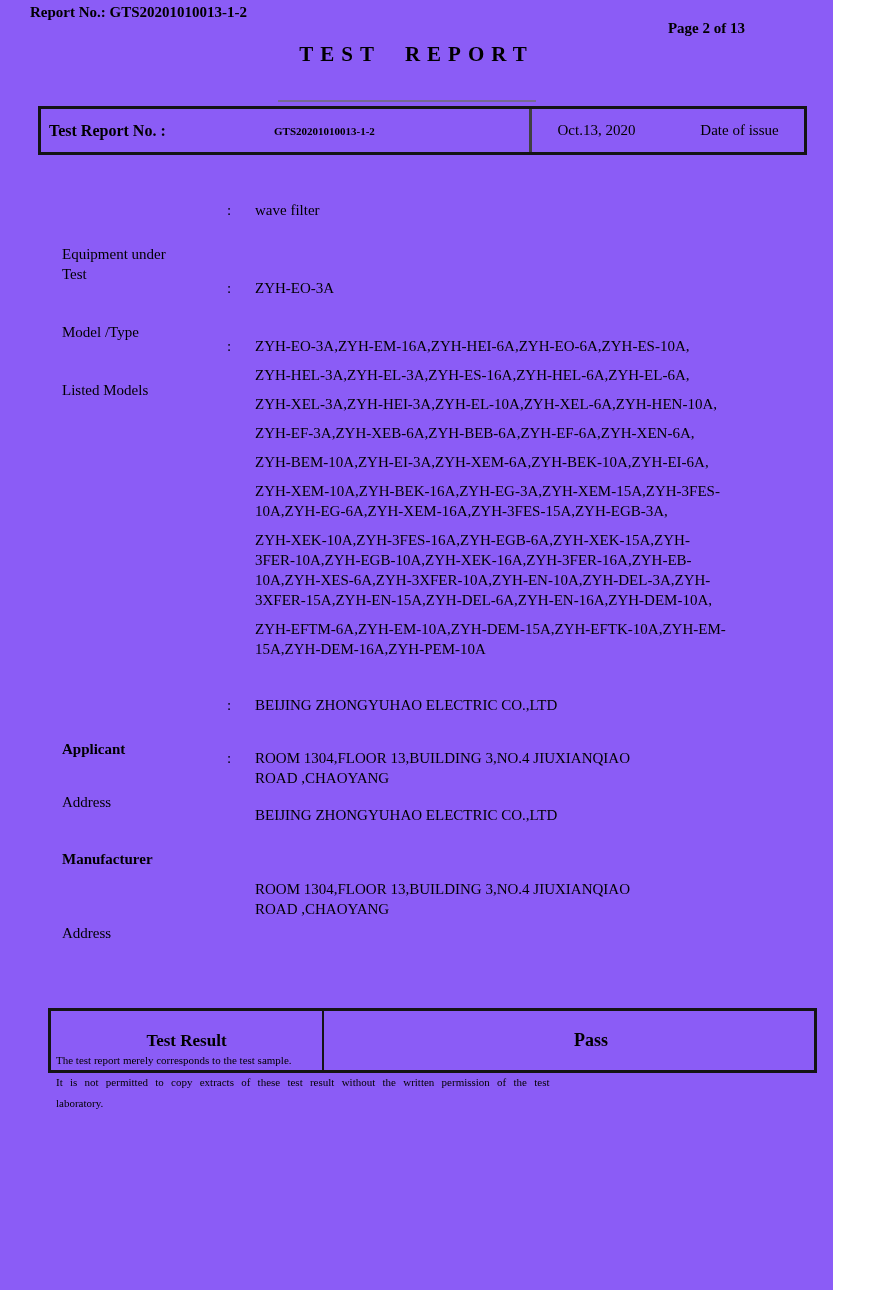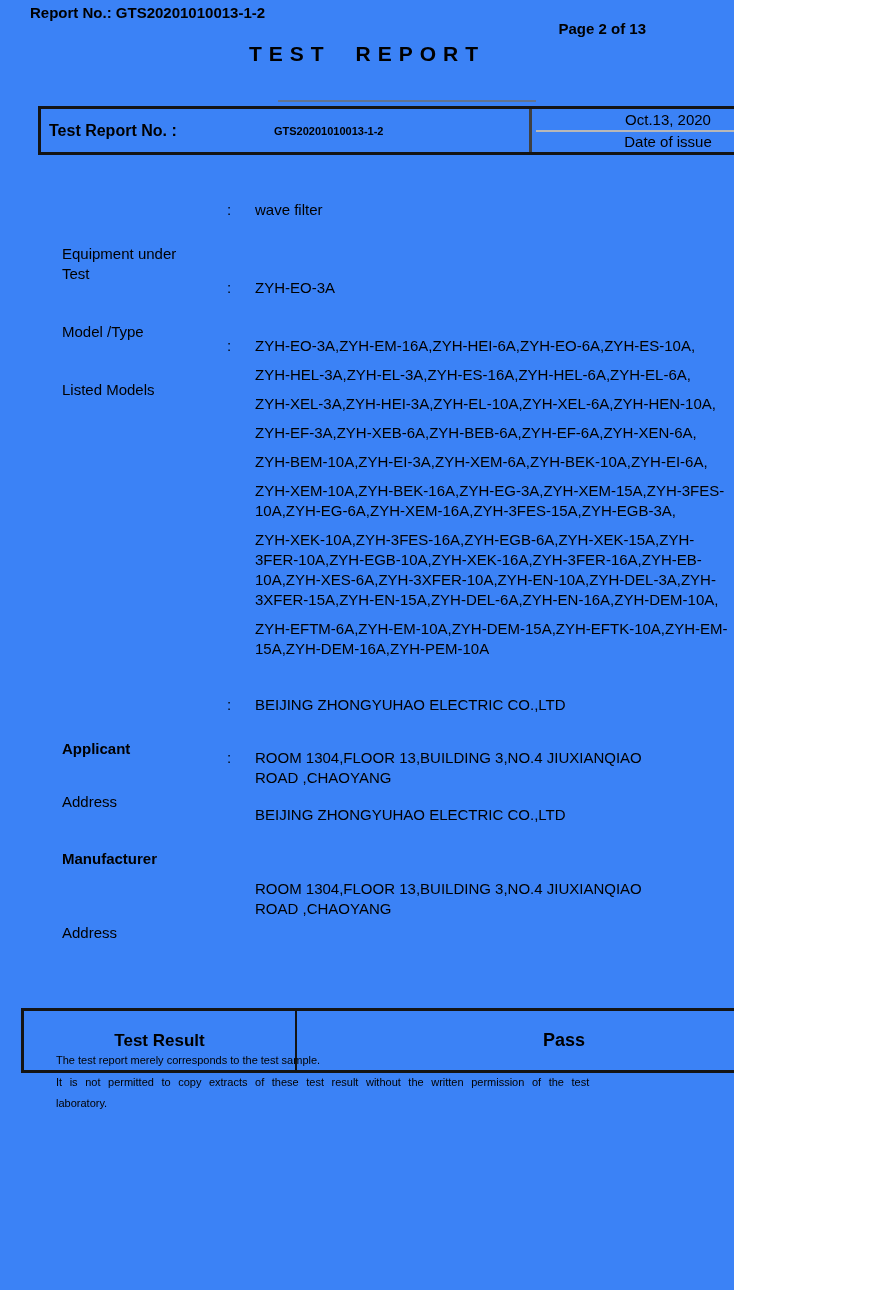--- a/index.html
+++ b/index.html
@@ -1,21 +1,21 @@
 <!DOCTYPE html>
 <html><head>
 <meta charset="utf-8">
 <style>
   html, body { margin: 0; padding: 0; background: #ffffff; }
   .page {
     position: relative;
-    width: 734px;
+    width: 833px;
     height: 1290px;
-    background: #3b82f6;
-    font-family: Liberation Sans, sans-serif;
+    background: #8b5cf6;
+    font-family: Liberation Serif, serif;
     color: #000000;
     overflow: hidden;
   }
 
   
   .hdr-left {
     position: absolute; left: 30px; top: 4px;
     font-size: 15px; font-weight: bold; white-space: nowrap;
   }
   .hdr-right {
@@ -49,21 +49,21 @@
   .rt-left {
     flex: 0 0 491px; box-sizing: border-box;
     border-right: 3px solid #404040;
     display: flex; align-items: center;
   }
   .rt-label {
     box-sizing: border-box; width: 233px; padding-left: 8px;
     font-size: 16px; font-weight: bold; white-space: nowrap;
   }
   .rt-number { font-size: 11px; font-weight: bold; white-space: nowrap; }
-  .rt-right { flex: 1; display: flex; flex-direction: column; }
+  .rt-right { flex: 1; display: flex; flex-direction: row; }
   .rt-date, .rt-date-label {
     flex: 1; display: flex; align-items: center; justify-content: center;
     font-size: 15px; white-space: nowrap;
   }
   .rt-divider { height: 2px; background: #b8b8b8; margin: 0 10px 0 4px; }
 
   
   .field-row {
     position: absolute; left: 62px;
     display: flex; align-items: flex-start;
@@ -78,21 +78,21 @@
   #row-listed      { top: 336px; }
   #row-applicant   { top: 695px; }
   #row-address1    { top: 748px; }
   #row-manufacturer{ top: 805px; }
   #row-address2    { top: 879px; }
   .model-paragraph { margin-bottom: 9px; white-space: nowrap; }
   .model-paragraph:last-child { margin-bottom: 0; }
 
   
   .result-table {
-    position: absolute; left: 21px; top: 1008px;
+    position: absolute; left: 48px; top: 1008px;
     width: 769px; height: 65px;
     border: 3px solid #141414;
     box-sizing: border-box;
     display: flex;
   }
   .res-left {
     flex: 0 0 273px; box-sizing: border-box;
     border-right: 2px solid #141414;
     display: flex; align-items: center; justify-content: center;
     font-size: 17px; font-weight: bold;

